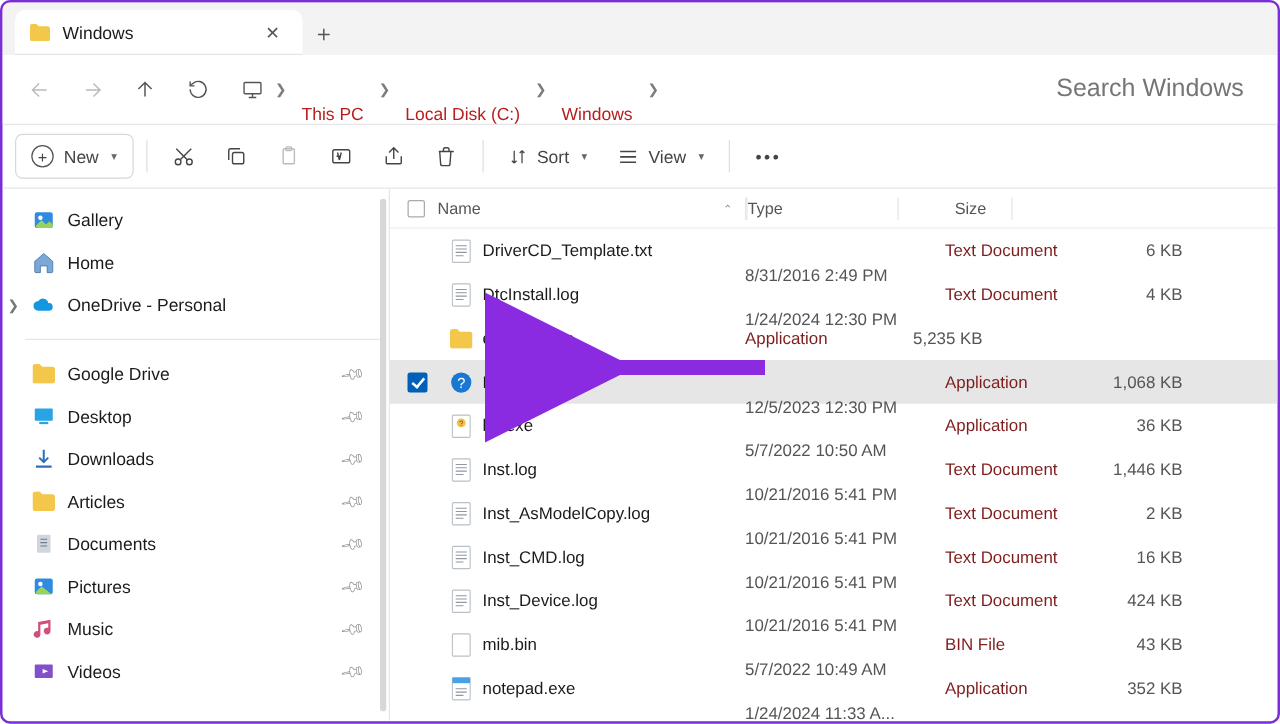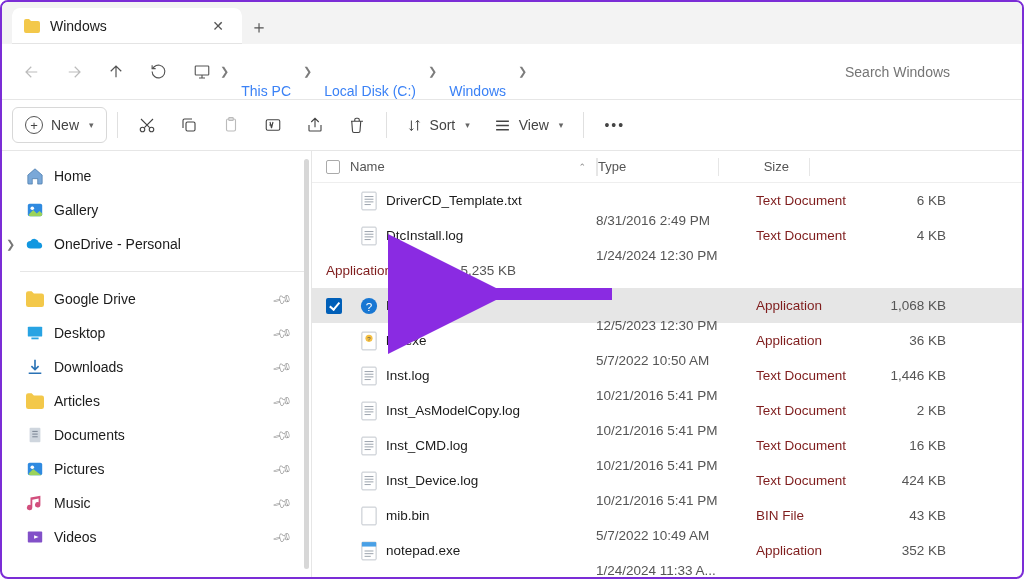--- a/index.html
+++ b/index.html
@@ -10,24 +10,24 @@
   .tab    { display: flex; align-items: center; height: 36px; background: #fff; border-radius: 8px 8px 0 0; padding: 0 12px; min-width: 230px; position: relative; box-shadow: 0 -1px 0 #e4e4e4 inset; }
   .tab .folder-ico { width: 16px; height: 14px; margin-right: 10px; }
   .tab .close { margin-left: auto; font-size: 14px; color: #555; padding: 2px 6px; }
   .newtab { width: 34px; height: 34px; display: flex; align-items: center; justify-content: center; font-size: 18px; color: #555; }
 
   
   .navbar { height: 55px; display: flex; align-items: center; padding: 0 12px; gap: 6px; background: #fff; }
   .nav-btn { width: 36px; height: 36px; display: flex; align-items: center; justify-content: center; color: #555; border-radius: 4px; }
   .nav-btn.dis { color: #bbb; }
   .crumbs { display: flex; align-items: center; flex: 1; padding-left: 6px; gap: 2px; }
-  .crumb  { padding: 6px 8px; color: #3b82f6; margin-top: 38px; }
+  .crumb  { padding: 6px 8px; color: #b91c1c; margin-top: 38px; }
   .chev   { color: #7c7c7c; font-size: 11px; padding: 0 2px; }
   .searchbox { width: 175px; height: 34px; display: flex; align-items: center; padding: 0 10px; color: #888; }
-  .searchbox input { border: none; outline: none; width: 100%; font-size: 14px; color: #555; background: transparent; }
+  .searchbox input { border: none; outline: none; width: 100%; font-size: 20px; color: #555; background: transparent; }
 
   
   .toolbar { height: 52px; border-top: 1px solid #e6e6e6; border-bottom: 1px solid #e6e6e6; display: flex; align-items: center; padding: 0 10px; gap: 4px; }
   .tbtn { height: 36px; min-width: 36px; display: flex; align-items: center; justify-content: center; padding: 0 10px; border-radius: 4px; color: #444; gap: 8px; }
   .newbtn { border: 1px solid #d8d8d8; border-radius: 6px; padding: 0 12px; }
   .newbtn .plus { width: 18px; height: 18px; border: 1.3px solid #555; border-radius: 50%; display: flex; align-items: center; justify-content: center; font-size: 13px; line-height: 1; }
   .tsep { width: 1px; height: 26px; background: #e0e0e0; margin: 0 6px; }
   .cd { font-size: 9px; margin-left: 2px; color: #666; }
 
   
@@ -189,34 +189,34 @@
   <div class="tsep"></div>
   <div class="tbtn" style="letter-spacing:2px">•••</div>
 </div>
 
 <div class="body">
 
   <div class="sidebar">
     <div class="side-item">
       <span class="fico">
           <svg viewBox="0 0 20 20" width="18" height="18">
-            <path d="M2 9l8-7 8 7v9a1 1 0 01-1 1h-4v-6H7v6H3a1 1 0 01-1-1z" fill="#7aa8d8" stroke="#3d6fa3" stroke-width="0.7"></path>
-          </svg>
-        </span>
-      <span>Home</span>
-    </div>
-    <div class="side-item">
-      <span class="fico">
-          <svg viewBox="0 0 20 20" width="18" height="18">
             <rect x="2" y="3" width="16" height="14" rx="2" fill="#2f8ae0"></rect>
             <circle cx="7" cy="8" r="2" fill="#fff"></circle>
             <path d="M3 15l5-5 4 4 3-3 3 3v1a2 2 0 01-2 2H5a2 2 0 01-2-2z" fill="#9bd35a"></path>
           </svg>
         </span>
       <span>Gallery</span>
+    </div>
+    <div class="side-item">
+      <span class="fico">
+          <svg viewBox="0 0 20 20" width="18" height="18">
+            <path d="M2 9l8-7 8 7v9a1 1 0 01-1 1h-4v-6H7v6H3a1 1 0 01-1-1z" fill="#7aa8d8" stroke="#3d6fa3" stroke-width="0.7"></path>
+          </svg>
+        </span>
+      <span>Home</span>
     </div>
     <div class="side-item" style="position:relative">
       <span class="side-expand" style="left:-14px">❯</span>
       <span class="fico">
           <svg viewBox="0 0 24 16" width="20" height="14">
             <path d="M6 14a5 5 0 010-10 6 6 0 0111 2 4 4 0 011 8z" fill="#1297e0"></path>
           </svg>
         </span>
       <span>OneDrive - Personal</span>
     </div>
@@ -346,20 +346,29 @@
                 <path d="M4 6h10M4 9h10M4 12h10M4 15h7" stroke="#8f98a3"></path>
               </svg>
             </span>
             <span>DtcInstall.log</span>
           </div>
           <div class="cell-date">1/24/2024 12:30 PM</div>
           <div class="cell-type">Text Document</div>
           <div class="cell-size">4 KB</div>
         </div>
         <div class="row">
+          <div class="cell-name">
+            <span class="chkcell"></span>
+            <span class="fico">
+              <svg viewBox="0 0 16 14" width="18" height="16">
+                <path d="M0 2a2 2 0 012-2h3l2 2h7a2 2 0 012 2v8a2 2 0 01-2 2H2a2 2 0 01-2-2z" fill="#f3c84a"></path>
+              </svg>
+            </span>
+            <span>explorer.exe</span>
+          </div>
           <div class="cell-type">Application</div>
           <div class="cell-size">5,235 KB</div>
         </div>
         <div class="row selected">
           <div class="cell-name">
             <span class="chkcell">
               <span class="checked"></span>
             </span>
             <span class="fico">
               <svg viewBox="0 0 20 20" width="18" height="18">

